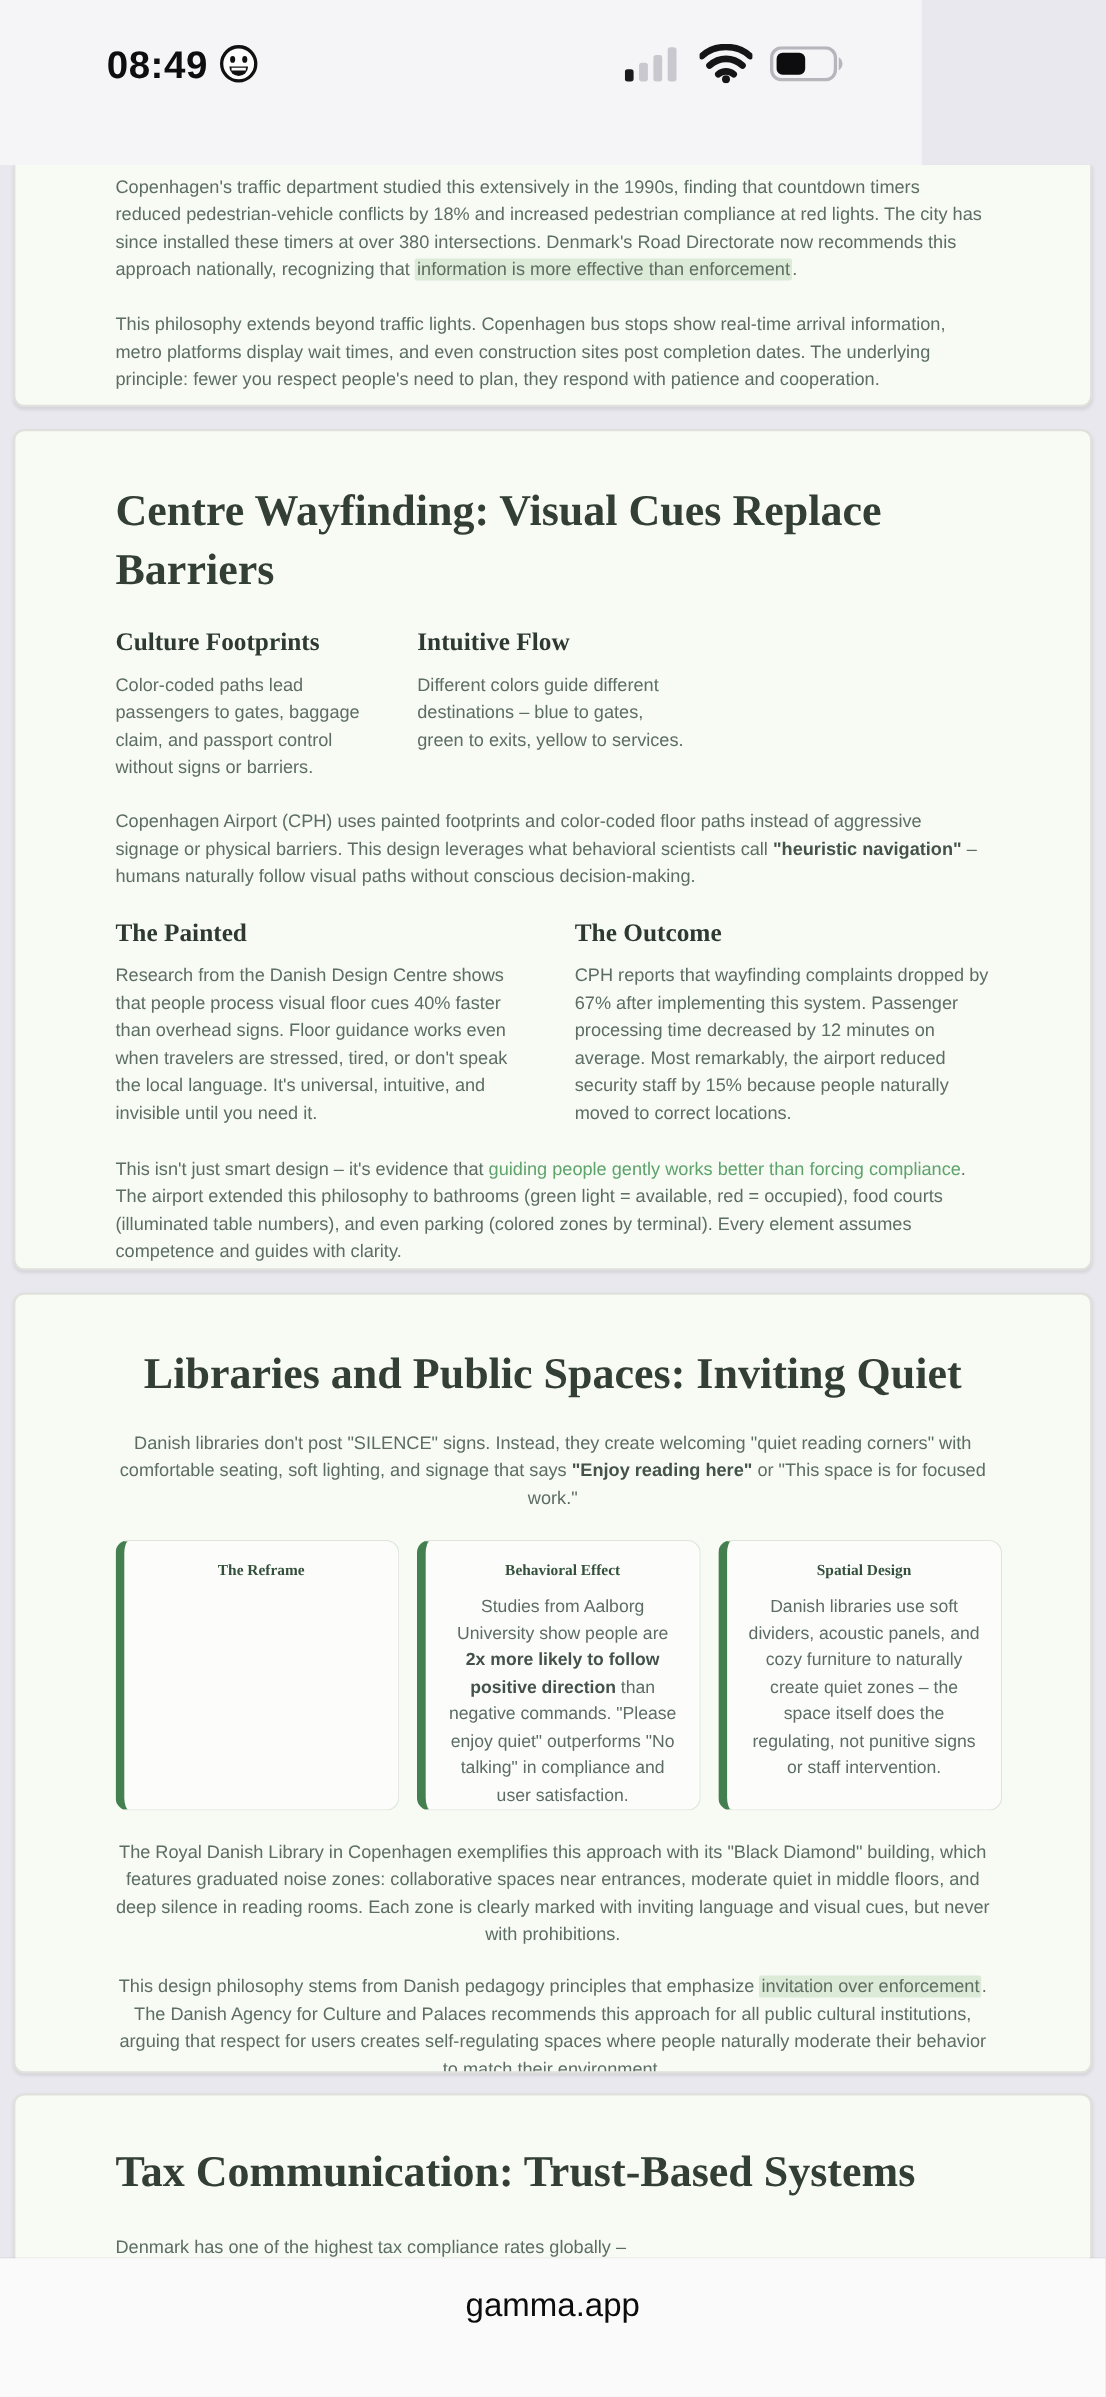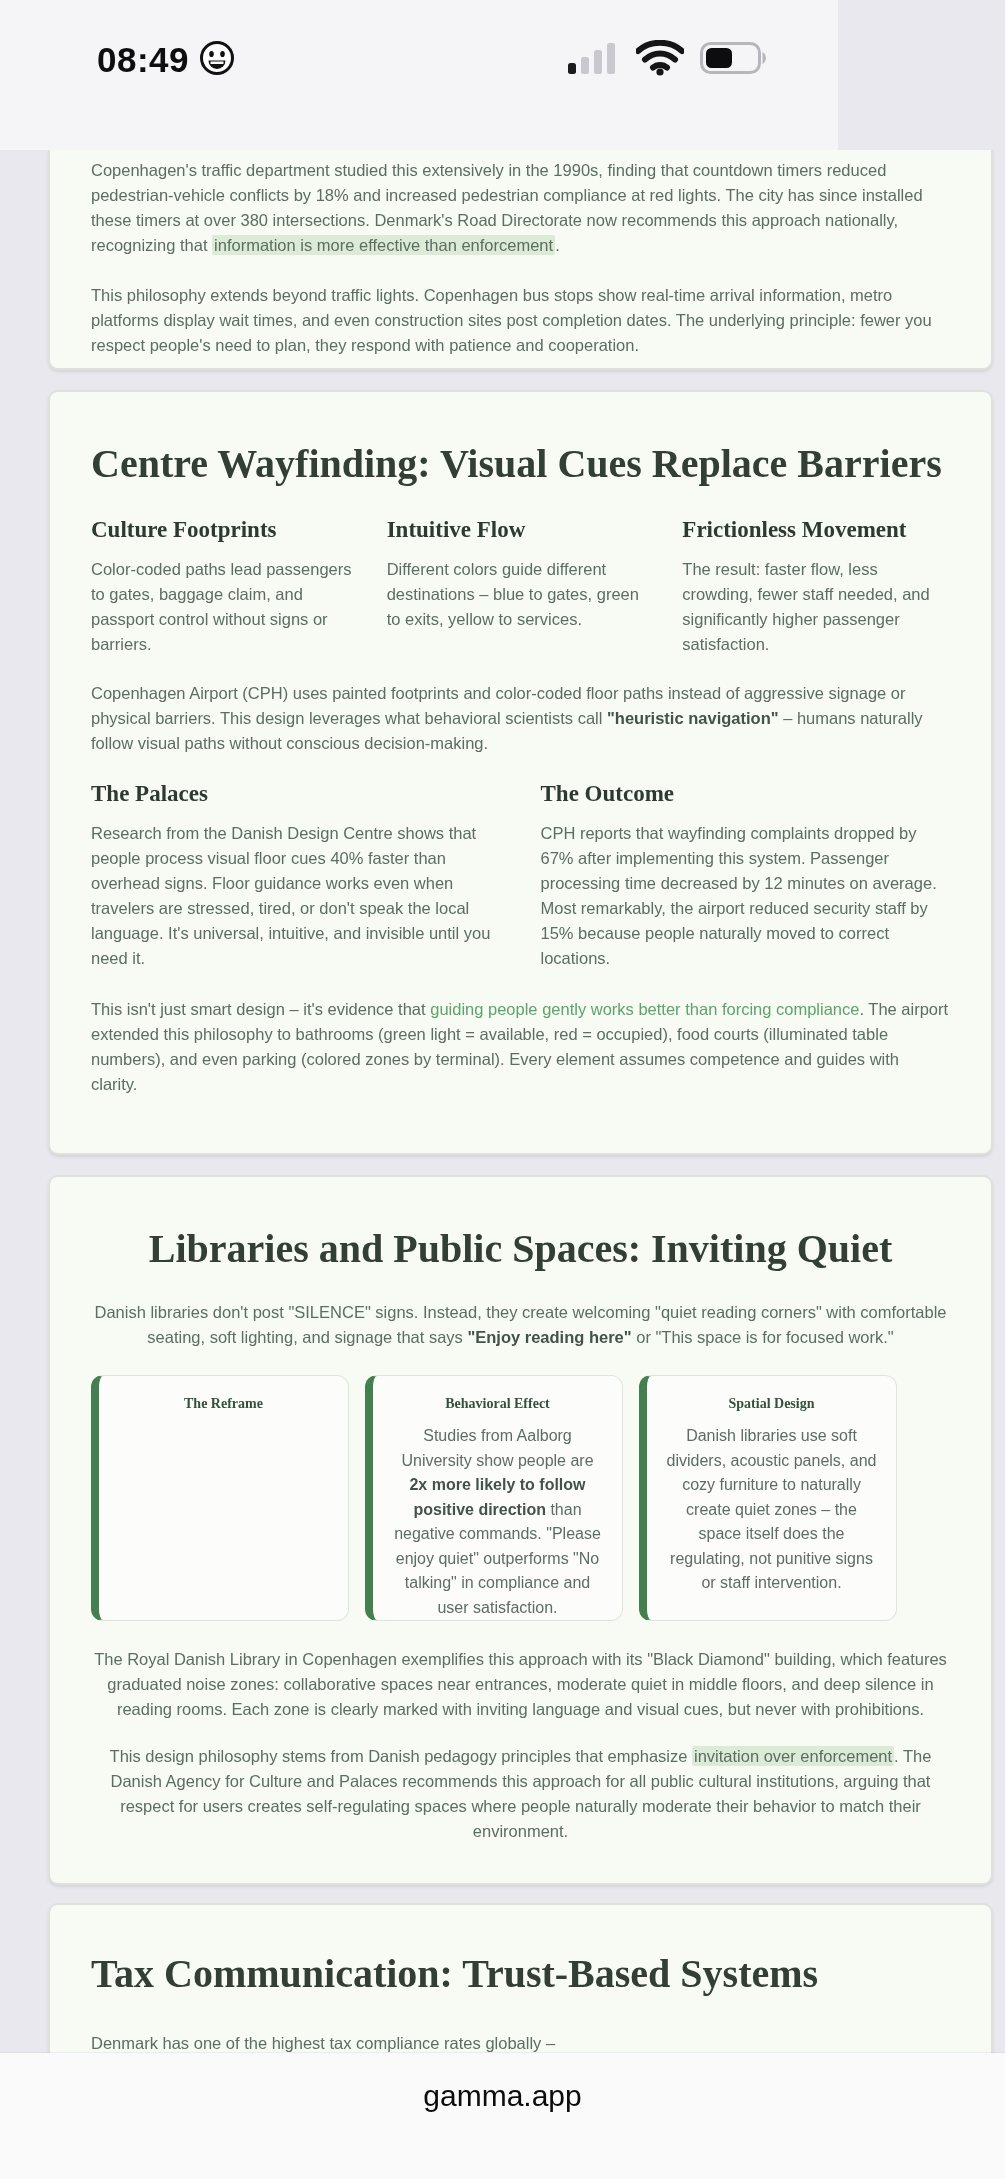--- a/index.html
+++ b/index.html
@@ -18,22 +18,21 @@
   }
   .time-group{display:flex;align-items:center;gap:10px;}
   .time{font-size:35px;font-weight:700;color:#0e0e10;letter-spacing:.5px;}
   .right-icons{display:flex;align-items:center;gap:16px;}
   
   .page{position:absolute;top:150px;left:12px;width:981px;}
   .section-card{
     background:#f7fbf4;border:2px solid #e0e1dd;border-radius:10px;
     box-shadow:0 2px 3px rgba(70,70,90,.12);
     box-sizing:border-box;overflow:hidden;
-    padding:0 41px;
-    margin-left:36px;
+    padding:0 91px;
   }
   .section-card.first{border-top:none;border-radius:0 0 10px 10px;height:220px;padding-top:8px;}
   p.body{font-size:16.5px;line-height:25px;color:#5d6d63;margin:0 0 25px;}
   .hl{background:#dcead8;padding:1px 2px;border-radius:2px;}
   .bold{font-weight:700;color:#44524a;}
   .link-green{color:#5da36b;cursor:pointer;}
   h2.sec-title{
     font-family:"Liberation Serif", serif;font-weight:700;
     font-size:40px;line-height:54px;color:#333e34;margin:0;
   }
@@ -132,29 +131,25 @@
     <h2 class="sec-title">Centre Wayfinding: Visual Cues Replace Barriers</h2>
     <div class="grid-3">
       <div class="col">
         <h3 class="col-title">Culture Footprints</h3>
         <p class="body">Color-coded paths lead passengers to gates, baggage claim, and passport control without signs or barriers.</p>
       </div>
       <div class="col">
         <h3 class="col-title">Intuitive Flow</h3>
         <p class="body">Different colors guide different destinations – blue to gates, green to exits, yellow to services.</p>
       </div>
-      <div class="col">
-        <h3 class="col-title">Frictionless Movement</h3>
-        <p class="body">The result: faster flow, less crowding, fewer staff needed, and significantly higher passenger satisfaction.</p>
-      </div>
     </div>
     <p class="body"><span>Copenhagen Airport (CPH) uses painted footprints and color-coded floor paths instead of aggressive signage or physical barriers. This design leverages what behavioral scientists call </span><span class="bold">"heuristic navigation"</span><span> – humans naturally follow visual paths without conscious decision-making.</span></p>
     <div class="grid-2">
       <div class="col">
-        <h3 class="col-title">The Palaces</h3>
+        <h3 class="col-title">The Painted</h3>
         <p class="body">Research from the Danish Design Centre shows that people process visual floor cues 40% faster than overhead signs. Floor guidance works even when travelers are stressed, tired, or don't speak the local language. It's universal, intuitive, and invisible until you need it.</p>
       </div>
       <div class="col">
         <h3 class="col-title">The Outcome</h3>
         <p class="body">CPH reports that wayfinding complaints dropped by 67% after implementing this system. Passenger processing time decreased by 12 minutes on average. Most remarkably, the airport reduced security staff by 15% because people naturally moved to correct locations.</p>
       </div>
     </div>
     <p class="body"><span>This isn't just smart design – it's evidence that </span><span class="link-green">guiding people gently works better than forcing compliance</span><span>. The airport extended this philosophy to bathrooms (green light = available, red = occupied), food courts (illuminated table numbers), and even parking (colored zones by terminal). Every element assumes competence and guides with clarity.</span></p>
   </div>
 

